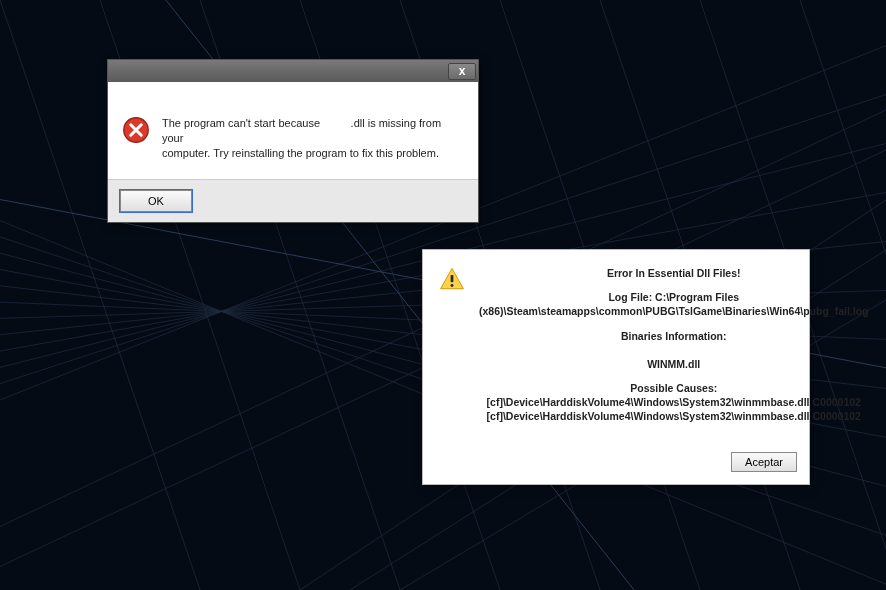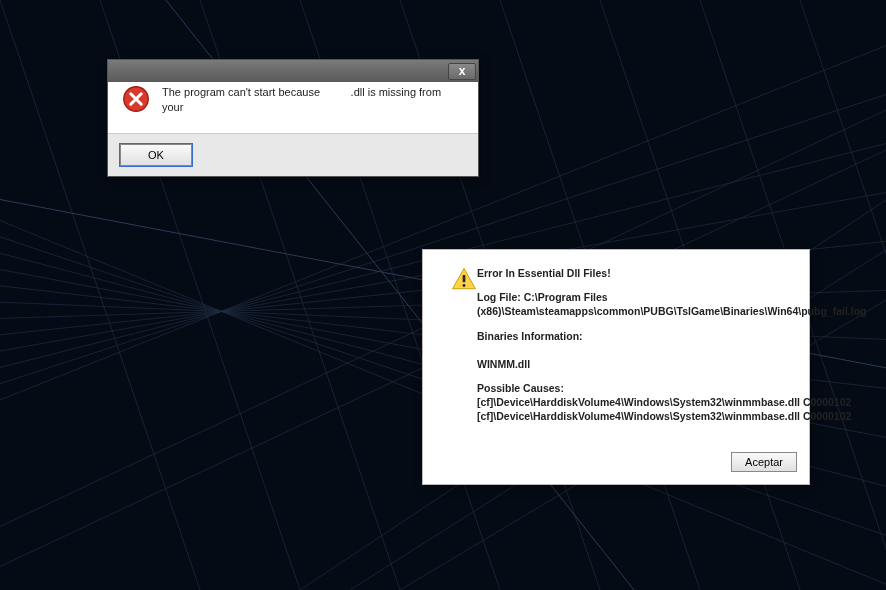--- a/index.html
+++ b/index.html
@@ -50,21 +50,21 @@
       display: flex;
       align-items: center;
       justify-content: center;
       font-size: 12px;
       font-weight: bold;
       cursor: pointer;
     }
     .dialog1 .body {
       background: #fff;
       display: flex;
-      padding: 3px 14px 18px 14px;
+      padding: 34px 14px 18px 14px;
       align-items: flex-start;
       gap: 12px;
     }
     .dialog1 .error-icon {
       flex-shrink: 0;
       width: 28px;
       height: 28px;
     }
     .dialog1 .msg {
       font-size: 11px;
@@ -91,23 +91,24 @@
       position: absolute;
       left: 422px;
       top: 249px;
       width: 388px;
       background: #fff;
       border: 1px solid #bbb;
       box-shadow: 2px 2px 10px rgba(0,0,0,0.4);
     }
     .dialog2 .body {
       display: flex;
-      padding: 16px 14px 10px 28px;
-      gap: 0;
+      padding: 16px 14px 10px 16px;
+      gap: 14px;
       align-items: flex-start;
+      text-align: center;
     }
     .dialog2 .warn-icon {
       flex-shrink: 0;
       width: 26px;
       height: 26px;
     }
     .dialog2 .msg {
       font-size: 10.5px;
       color: #222;
       line-height: 1.35;
@@ -175,20 +176,21 @@
   </div>
   <div class="body">
     <svg class="error-icon" viewBox="0 0 32 32">
       <circle cx="16" cy="16" r="14" fill="#d83a2b" stroke="#9a1e12" stroke-width="1.5"></circle>
       <path d="M10 10 L22 22 M22 10 L10 22" stroke="#fff" stroke-width="3.5" stroke-linecap="round"></path>
     </svg>
     <div class="msg">
       <span>The program can't start because </span>
       &nbsp;&nbsp;&nbsp;&nbsp;&nbsp;&nbsp;&nbsp;&nbsp;
       <span>.dll is missing from your </span><br>
+      <span>computer. Try reinstalling the program to fix this problem.</span>
     </div>
   </div>
   <div class="footer">
     <button class="ok-btn">OK</button>
   </div>
 </div>
 
 <div class="dialog2">
   <div class="body">
     <svg class="warn-icon" viewBox="0 0 32 32">

